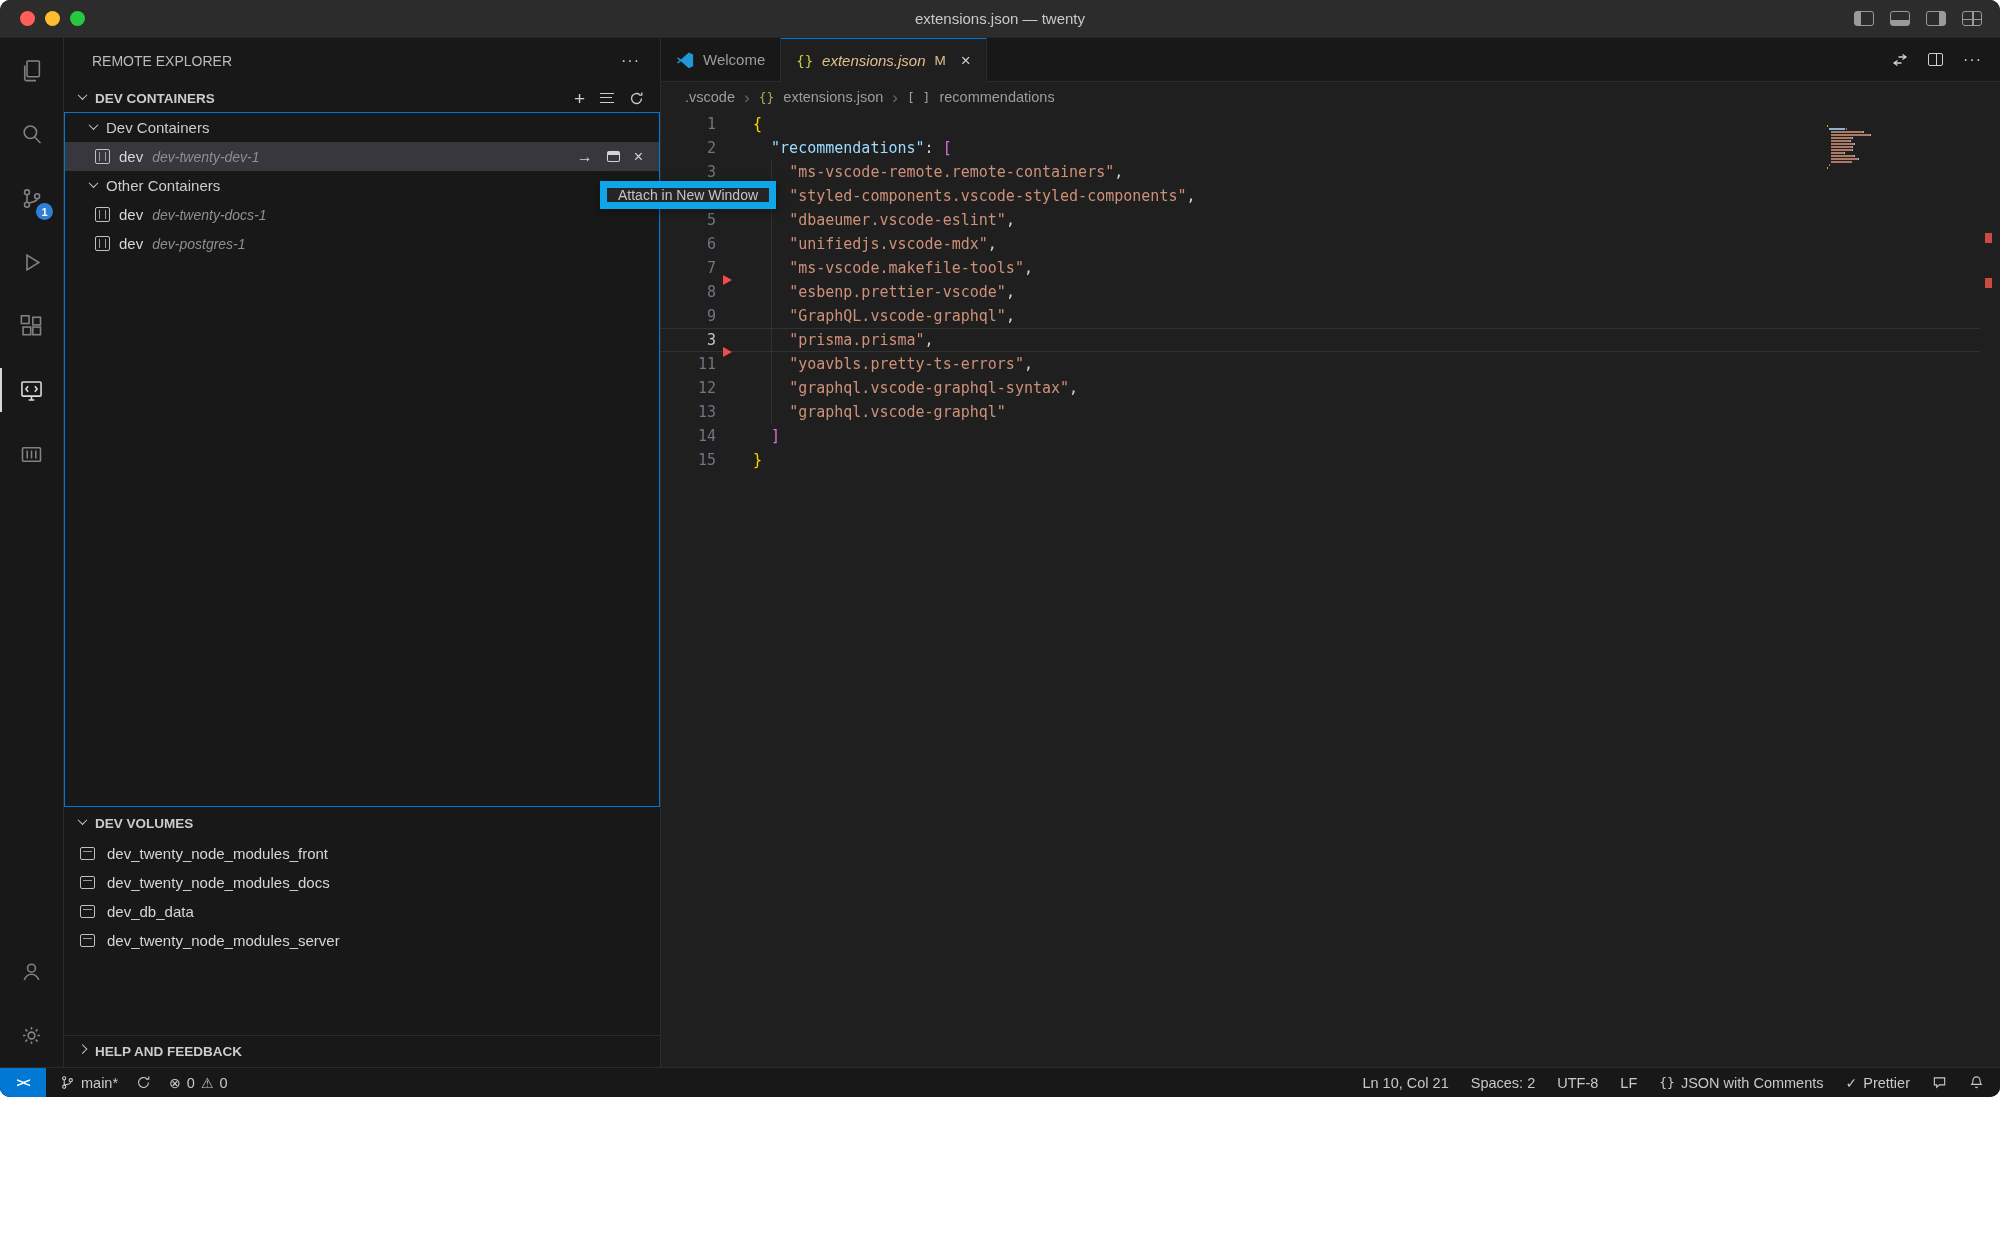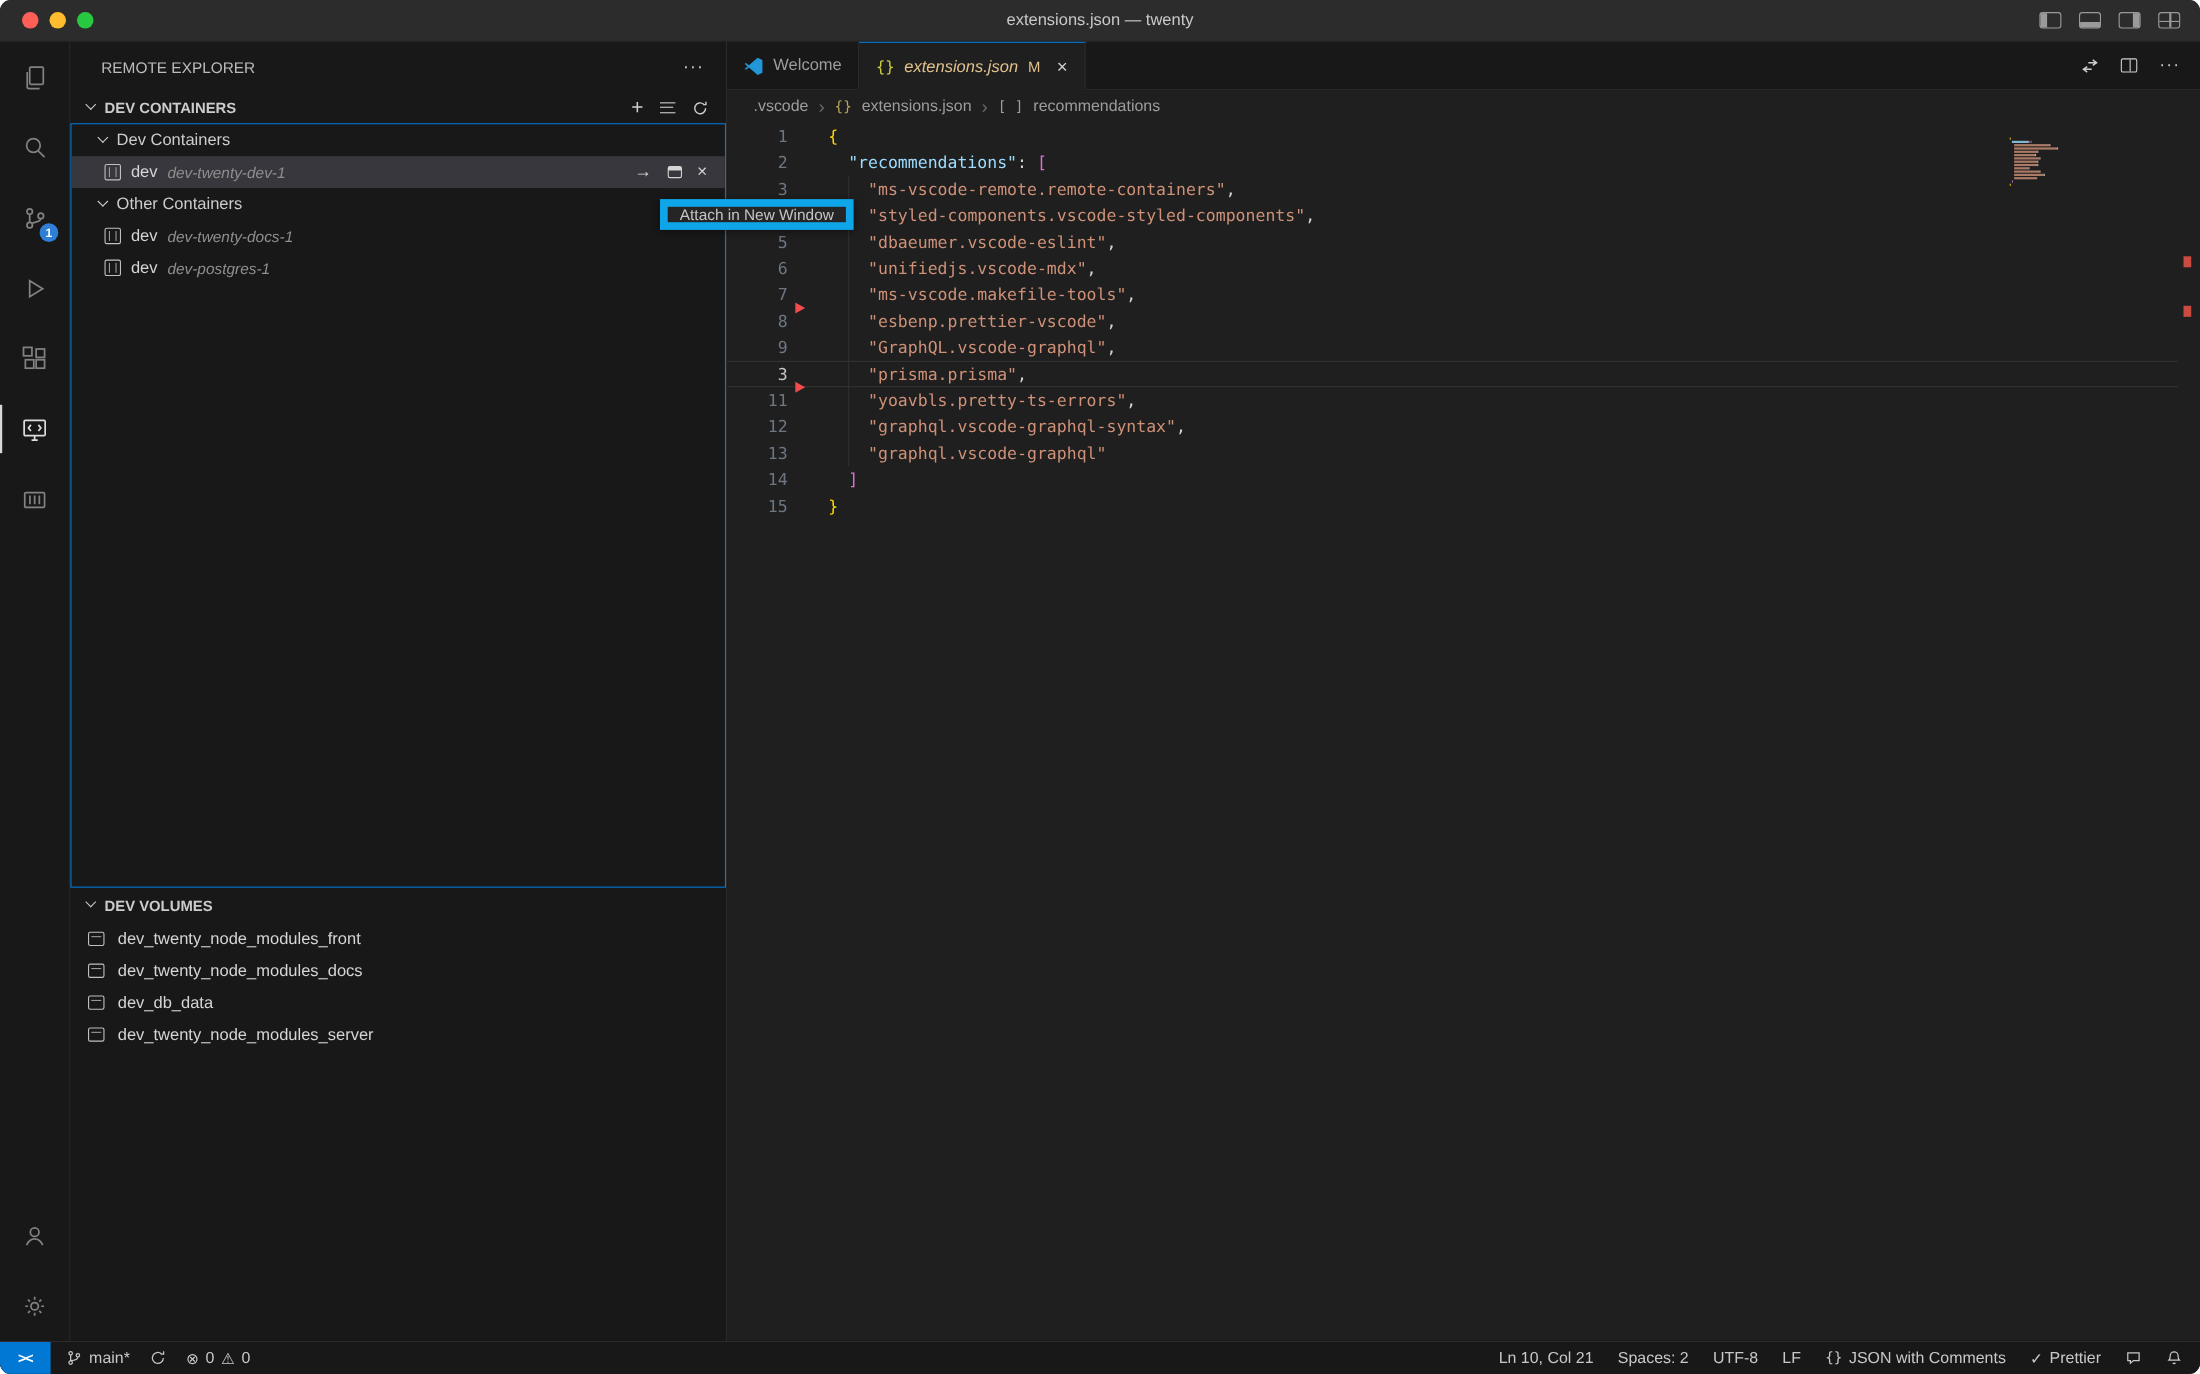--- a/index.html
+++ b/index.html
@@ -1,17 +1,17 @@
 <!DOCTYPE html>
 <html><head>
 <meta charset="utf-8">
 <style>
   * { margin:0; padding:0; box-sizing:border-box; }
   html,body { width:2000px; height:1249px; background:#ffffff; font-family:"Liberation Sans", sans-serif; overflow:hidden; }
-  .window { width:2000px; height:1249px; display:flex; flex-direction:column; background:#1f1f1f; border-radius:10px; overflow:hidden; position:relative; }
+  .window { width:2000px; height:1097px; display:flex; flex-direction:column; background:#1f1f1f; border-radius:10px; overflow:hidden; position:relative; }
 
   
   .titlebar { flex:0 0 38px; background:#2c2c2c; position:relative; display:flex; align-items:center; border-bottom:1px solid #252525; }
   .traffic-lights { display:flex; gap:10px; padding-left:20px; }
   .tl { width:15px; height:15px; border-radius:50%; display:inline-block; }
   .tl.red { background:#ff5f57; } .tl.yellow { background:#febc2e; } .tl.green { background:#28c840; }
   .tb-title { position:absolute; left:0; right:0; text-align:center; color:#c9c9c9; font-size:15px; pointer-events:none; }
   .tb-actions { margin-left:auto; display:flex; gap:16px; padding-right:18px; align-items:center; }
   .tb-icon { width:20px; height:15px; border:1.5px solid #9a9a9a; border-radius:3px; position:relative; display:inline-block; }
   .tb-icon.left::before { content:''; position:absolute; left:0; top:0; bottom:0; width:6px; background:#9a9a9a; }
@@ -286,20 +286,24 @@
             <span class="item-name">dev_db_data</span>
           </div>
           <div class="tree-row volume">
             <span class="volume-icon"></span>
             <span class="item-name">dev_twenty_node_modules_server</span>
           </div>
         </div>
 
       <div class="sidebar-spacer"></div>
 
+      <div class="section-header help-header">
+        <span class="chevron collapsed"></span>
+        <span>HELP AND FEEDBACK</span>
+      </div>
     </aside>
 
     <section class="editor">
       <div class="tabstrip">
         <div class="tab">
           <svg class="vscode-logo" viewBox="0 0 24 24">
               <path fill="#2196d9" stroke="none" d="M17 2 6.5 11.2 3 8.5 1.2 9.4 4.8 12.5 1.2 15.6 3 16.5 6.5 13.8 17 23 22.8 20.2 22.8 4.8Z"></path>
             </svg>
           <span class="tab-label">Welcome</span>
         </div>

